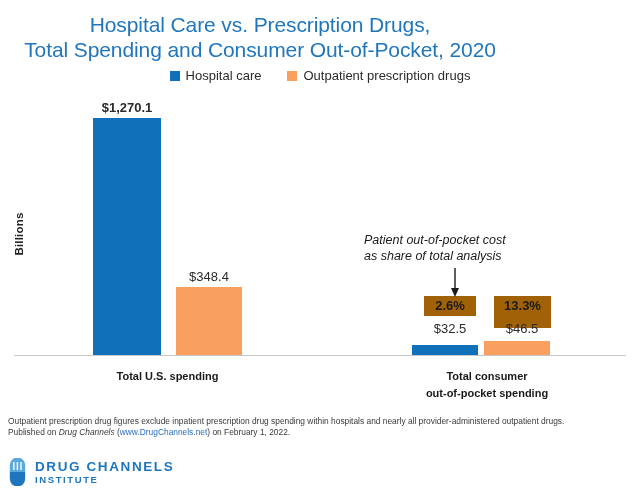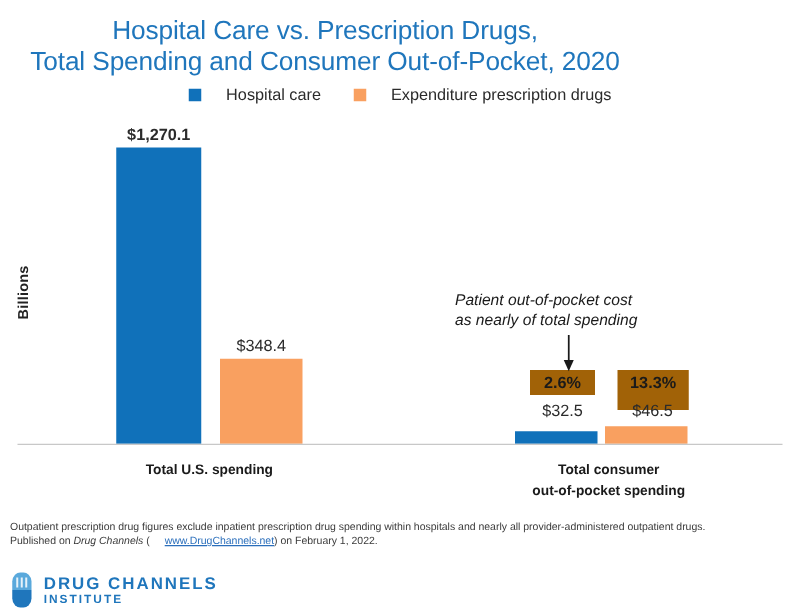--- a/index.html
+++ b/index.html
@@ -23,21 +23,21 @@
     letter-spacing:-0.1px;
     white-space:nowrap;
   }
 
   
   .legend{
     position:absolute;left:0;top:68px;width:640px;
     display:flex;justify-content:center;align-items:center;
     gap:26px;
   }
-  .legend-item{display:flex;align-items:center;gap:20px;}
+  .legend-item{display:flex;align-items:center;gap:6px;}
   .legend-swatch{width:10px;height:10px;display:inline-block;}
   .legend-swatch.blue{background:#1071BA;}
   .legend-swatch.orange{background:#F9A060;}
   .legend-label{font-size:13px;color:#2b2b2b;white-space:nowrap;}
   .axis-line{
     position:absolute;left:14px;top:355px;width:612px;height:1px;
     background:#c8c8c8;
   }
   .ylabel{
     position:absolute;left:-16px;top:228px;
@@ -85,21 +85,21 @@
     text-align:center;line-height:17px;white-space:nowrap;
   }
 
   
   .footnote{
     position:absolute;left:8px;top:416px;width:628px;
     font-size:8.4px;line-height:11.1px;color:#3a3a3a;
   }
   .footnote div{white-space:nowrap;}
   .fn-italic{font-style:italic;}
-  .fn-link{color:#2a6ebb;text-decoration:underline;margin-left:12px;}
+  .fn-link{color:#2a6ebb;}
 
   
   .logo{
     position:absolute;left:9px;top:458px;
     display:flex;align-items:center;gap:9px;
   }
   .logo-capsule{
     width:17px;height:28px;position:relative;flex:0 0 auto;
   }
   .logo-text{display:flex;flex-direction:column;justify-content:center;}
@@ -120,21 +120,21 @@
   <div class="title-line">Total Spending and Consumer Out-of-Pocket, 2020</div>
 </div>
 
 <div class="legend">
   <div class="legend-item">
     <span class="legend-swatch blue"></span>
     <span class="legend-label">Hospital care</span>
   </div>
   <div class="legend-item">
     <span class="legend-swatch orange"></span>
-    <span class="legend-label">Expenditure prescription drugs</span>
+    <span class="legend-label">Outpatient prescription drugs</span>
   </div>
 </div>
 
 <div>
 
   <div class="ylabel">Billions</div>
 
   <div class="bar-value" style="left:93px;top:100px;width:68px;font-weight:bold;">$1,270.1</div>
   <div class="bar blue" style="left:93px;top:118px;height:237px;width:68px;"></div>
 
@@ -144,21 +144,21 @@
   <div class="pct-badge" style="left:424px;top:296px;width:52px;height:20px;">2.6%</div>
   <div class="bar-value" style="left:417px;top:321px;width:66px;">$32.5</div>
   <div class="bar blue" style="left:412px;top:345px;height:10px;width:66px;"></div>
 
   <div class="pct-badge" style="left:494px;top:296px;width:57px;height:32px;">13.3%</div>
   <div class="bar-value" style="left:489px;top:321px;width:66px;">$46.5</div>
   <div class="bar orange" style="left:484px;top:341px;height:14px;width:66px;"></div>
 
   <div class="annot">
     <div>Patient out-of-pocket cost</div>
-    <div>as nearly of total spending</div>
+    <div>as share of total analysis</div>
   </div>
   <div class="annot-arrow">
     <svg width="12" height="30" viewBox="0 0 12 30">
       <line x1="6" y1="0" x2="6" y2="23" stroke="#1a1a1a" stroke-width="1.4"></line>
       <polygon points="6,29 2,20 10,20" fill="#1a1a1a"></polygon>
     </svg>
   </div>
 
   <div class="axis-line"></div>
 

